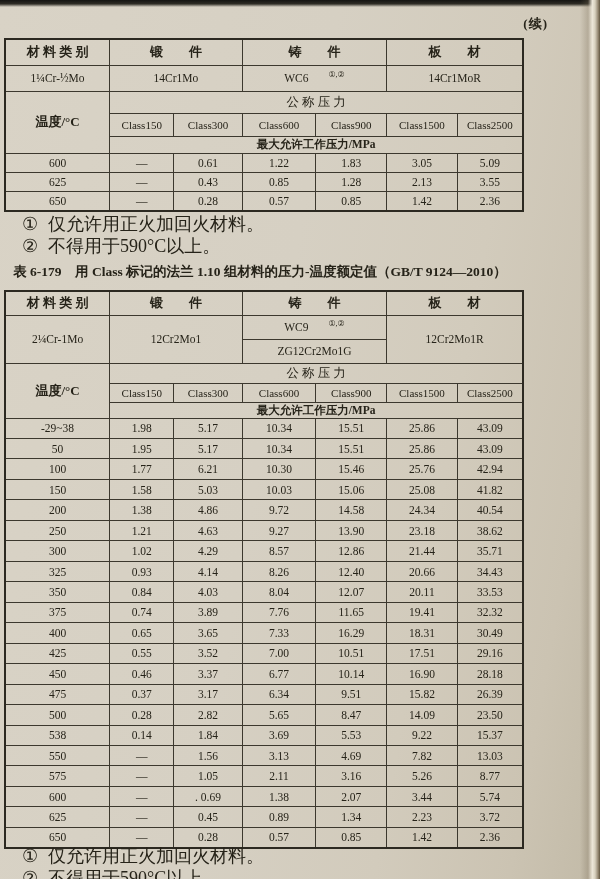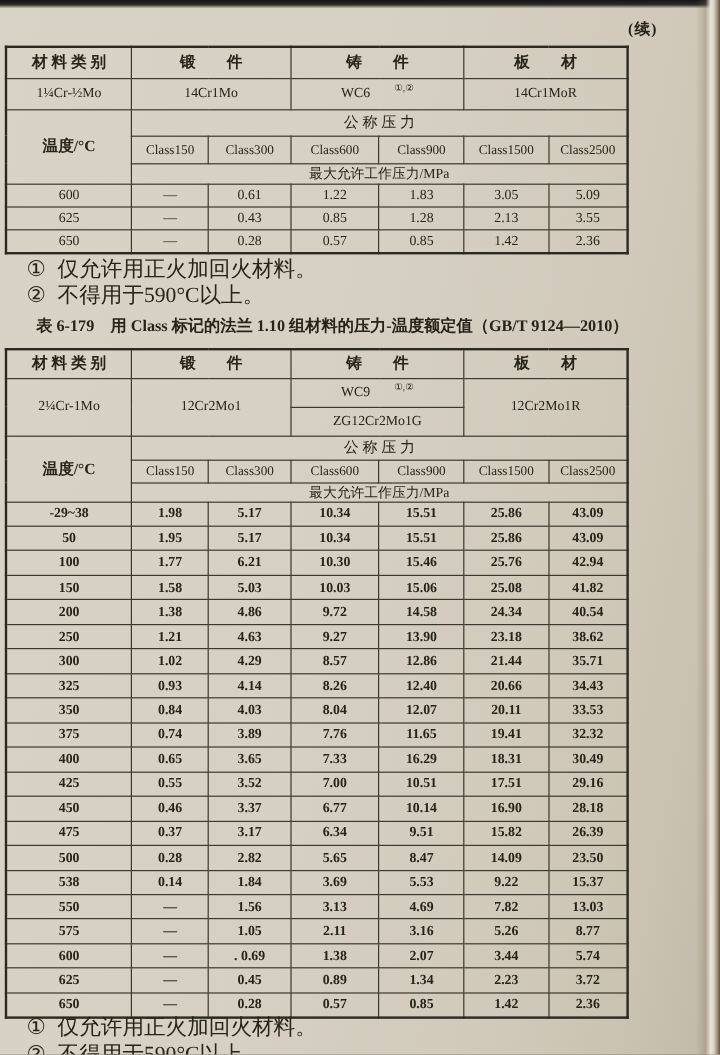--- a/index.html
+++ b/index.html
@@ -14,42 +14,42 @@
   .right-edge{position:absolute;top:0;right:0;width:20px;height:100%;
     background:linear-gradient(90deg,rgba(130,115,92,0) 0%,rgba(120,106,84,0.30) 40%,#ece6d8 62%,#d8d1bf 75%,#8d806a 92%,#5e543f 100%);}
   .continued{position:absolute;top:15px;right:52px;font-size:13px;font-weight:bold;letter-spacing:1px;}
   table{border-collapse:collapse;table-layout:fixed;background:transparent;}
   .tbl{position:absolute;left:4px;width:520px;border:2px solid #2c2921;}
   .tbl td{border:1px solid #3c382e;text-align:center;vertical-align:middle;
     padding:0 2px;white-space:nowrap;overflow:hidden;font-size:11.5px;}
   .tbl .hd{font-weight:bold;font-size:13px;}
   .tbl .cls{font-size:11px;}
   .tbl .np{font-size:12.5px;font-weight:normal;}
-  .tbl .mp{font-size:11.5px;font-weight:normal;}
+  .tbl .mp{font-size:11.5px;font-weight:bold;}
   .tbl sup{font-size:8px;line-height:0;margin-left:20px;}
   #t1{top:38px;}
   #t2{top:290px;}
   #t1 tr.r-hdr{height:26px;} #t1 tr.r-mat{height:26px;}
   #t1 tr.r-np{height:22px;}  #t1 tr.r-cls{height:23px;}
   #t1 tr.r-mp{height:17px;}  #t1 tbody[data-rows] tr{height:19.3px;}
   #t2 tr.r-hdr{height:24px;} #t2 tr.r-mat{height:24px;}
   #t2 tr.r-np{height:20px;}  #t2 tr.r-cls{height:19px;}
-  #t2 tr.r-mp{height:15px;}  #t2 tbody[data-rows] tr{height:20.48px;font-weight:bold;}
+  #t2 tr.r-mp{height:15px;}  #t2 tbody[data-rows] tr{height:20.48px;}
   col.c0{width:20.2%;} col.c1{width:12.4%;} col.c2{width:13.2%;}
   col.c3{width:14.2%;} col.c4{width:13.7%;} col.c5{width:13.6%;} col.c6{width:12.7%;}
   .footnotes{position:absolute;left:22px;font-size:18px;line-height:22px;}
   #fn-top{top:213px;}
   #fn-bottom{top:845px;}
   .fn-mark{display:inline-block;width:26px;}
   .watermark{position:absolute;right:20px;top:224px;text-align:center;
     font-family:"Liberation Sans","DejaVu Sans",sans-serif;line-height:13px;}
   .wm-1{font-size:11px;letter-spacing:5px;}
   .wm-2{font-size:11.5px;letter-spacing:1px;}
   .tbl-title{position:absolute;left:0;width:520px;top:263px;text-align:center;
-    font-size:13.5px;font-weight:bold;padding-left:17px;}
+    font-size:13.5px;font-weight:bold;}
 </style>
 </head>
 <body>
 
 <div class="page">
   <div class="top-edge"></div>
 
   <div class="continued">(续)</div>
 
   <table class="tbl" id="t1">

